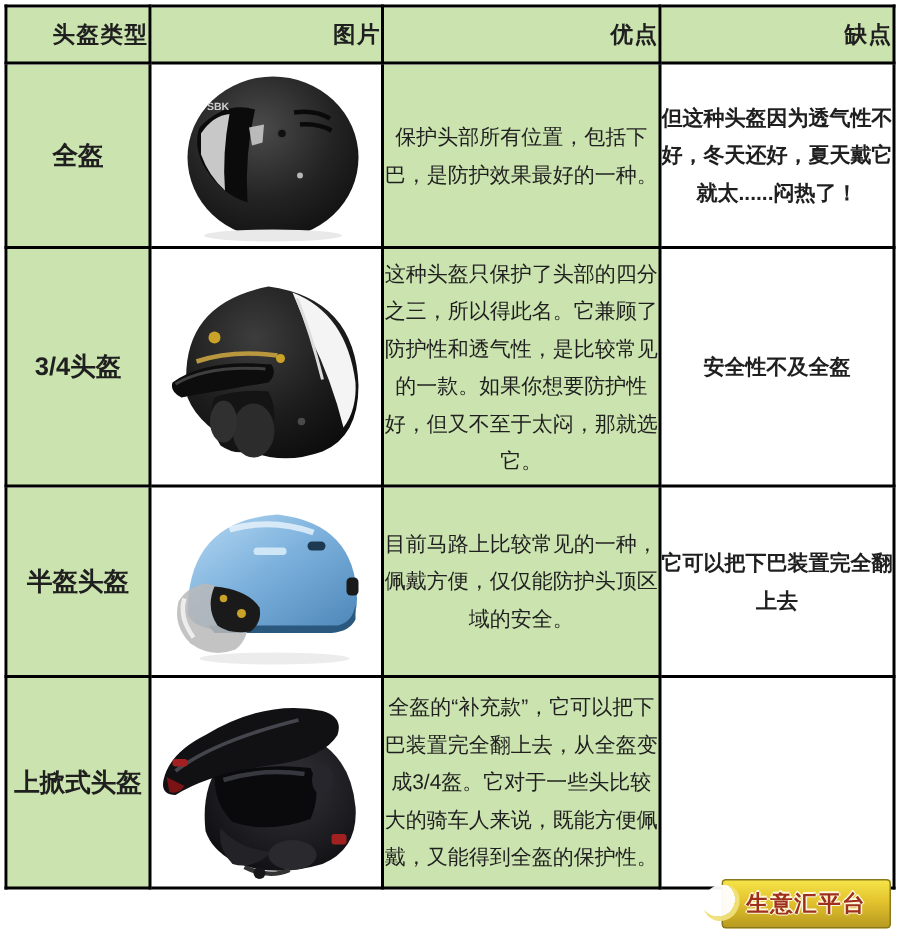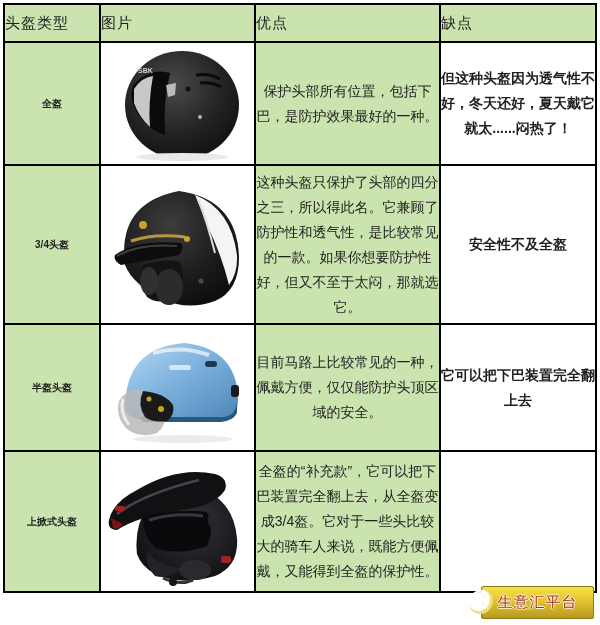--- a/index.html
+++ b/index.html
@@ -12,26 +12,26 @@
     border-collapse:collapse;table-layout:fixed;
   }
   table.helmet-table td,table.helmet-table th{
     border:2px solid #000000;padding:0;overflow:hidden;
   }
   .row-title td{
     height:29px;background:#92D050;text-align:center;
     font-size:16px;font-weight:bold;letter-spacing:2px;
   }
   .row-head th{
-    height:36px;background:#CBE3AF;text-align:left;
-    font-size:15px;font-weight:normal;letter-spacing:1px;
+    height:36px;background:#CBE3AF;text-align:right;
+    font-size:15px;font-weight:bold;letter-spacing:1px;
   }
   td.cell-type{
     background:#CBE3AF;text-align:center;vertical-align:middle;
-    font-size:10px;font-weight:bold;
+    font-size:17px;font-weight:bold;
   }
   td.cell-img{background:#ffffff;text-align:center;vertical-align:middle;}
   td.cell-img svg{display:block;margin:0 auto;}
   td.cell-pros{
     background:#CBE3AF;text-align:center;vertical-align:middle;
     font-size:14px;font-weight:normal;line-height:25px;padding:2px 5px;
   }
   td.cell-cons{
     background:#ffffff;text-align:center;vertical-align:middle;
     font-size:14px;font-weight:bold;line-height:25px;padding:2px 5px;margin-top:31px;
@@ -39,21 +39,21 @@
   .r1{height:123px;}.r2{height:159px;}.r3{height:127px;}.r4{height:141px;}
 
   
   .watermark{
     position:absolute;left:481px;top:586px;width:113px;height:33px;
     background:linear-gradient(180deg,#f6e64a 0%,#e3c32e 45%,#b6981f 100%);
     border-radius:3px;box-shadow:0 0 0 1px #8a7a1d inset;
     display:flex;align-items:center;justify-content:center;
   }
   .watermark .wm-text{
-    font-size:15px;font-weight:normal;color:#9E2F1E;letter-spacing:1px;
+    font-size:15px;font-weight:bold;color:#9E2F1E;letter-spacing:1px;
     text-shadow:-1px 0 #fff8d8,1px 0 #fff8d8,0 -1px #fff8d8,0 1px #fff8d8;
     white-space:nowrap;
   }
   .wm-blob{
     position:absolute;left:-12px;top:4px;width:24px;height:24px;
     background:radial-gradient(circle at 40% 40%,#ffffff 0 55%,#f0e07a 56% 100%);
     border-radius:50% 40% 55% 45%;opacity:.95;
   }
 </style>
 </head>

